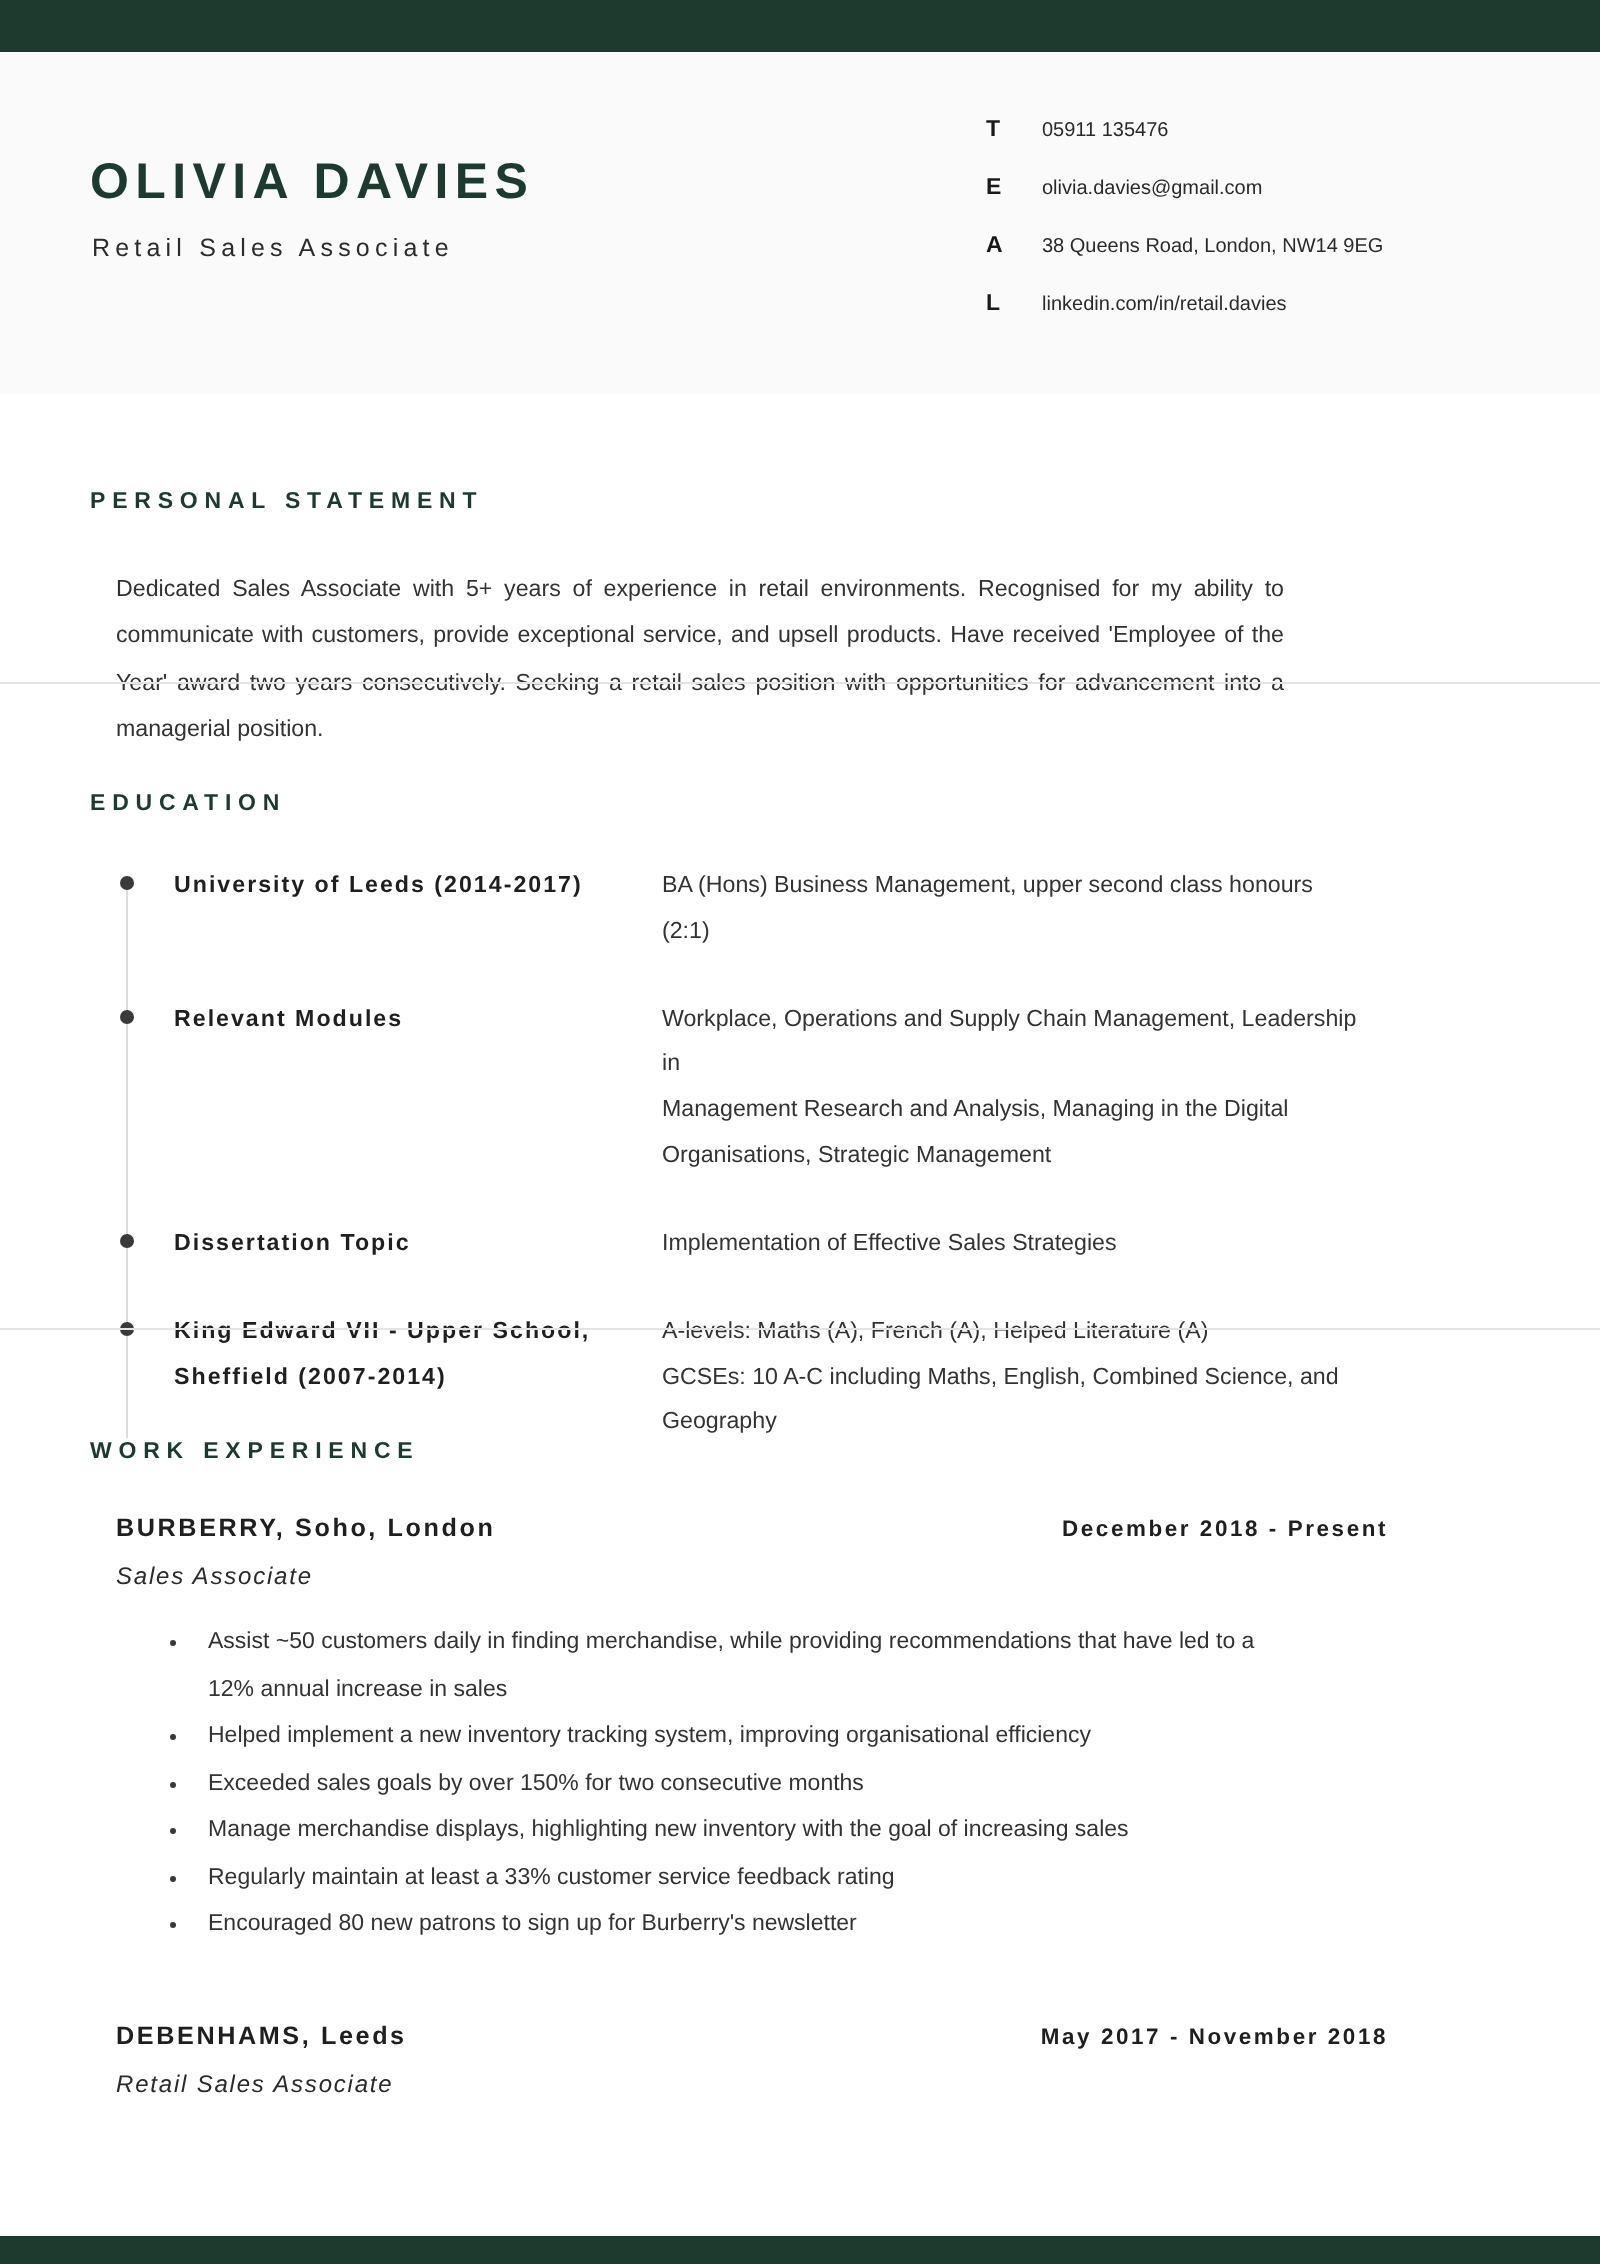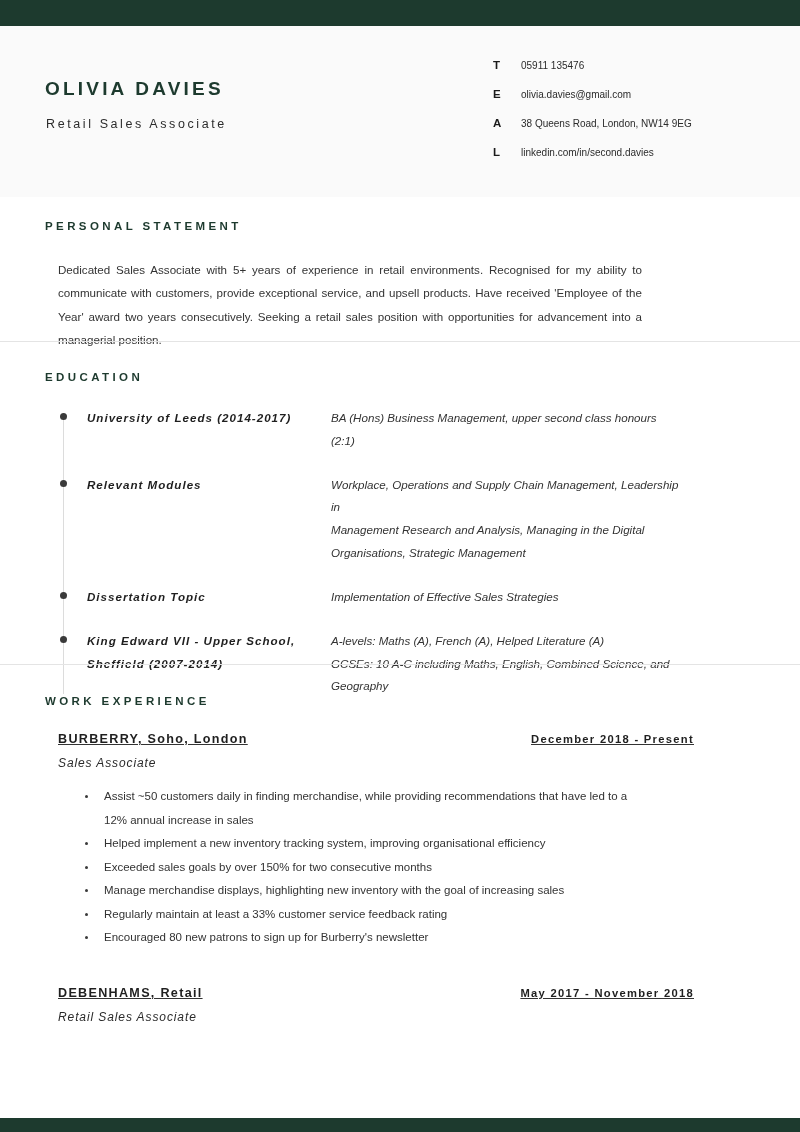--- a/index.html
+++ b/index.html
@@ -43,21 +43,21 @@
   }
   .header-inner {
     position: relative;
     width: 100%;
     height: 100%;
   }
   .name {
     position: absolute;
     left: 45px;
     top: 53px;
-    font-size: 19px;
+    font-size: 25px;
     font-weight: bold;
     letter-spacing: 3.2px;
     color: #1d3a2e;
     line-height: 1;
     white-space: nowrap;
   }
   .job-title {
     position: absolute;
     left: 46px;
     top: 92px;
@@ -91,20 +91,21 @@
     font-size: 10px;
     color: #2b2b2b;
     white-space: nowrap;
   }
 
   
   .section {
     position: absolute;
     left: 0;
     width: 732px;
+    margin-top: 25px;
   }
   .section-title {
     font-size: 11.5px;
     font-weight: bold;
     letter-spacing: 3.4px;
     color: #1d3a2e;
     margin-left: 45px;
   }
   .divider {
     position: absolute;
@@ -124,21 +125,20 @@
     text-align: justify;
   }
 
   
   #education { top: 371px; }
   .edu-list {
     position: relative;
     margin-top: 24px;
     margin-left: 63px;
     padding-left: 24px;
-    font-style: italic;
   }
   .edu-rail {
     position: absolute;
     left: 0;
     top: 6px;
     bottom: 4px;
     width: 1px;
     background: #dcdcdc;
   }
   .edu-item {
@@ -177,22 +177,21 @@
   #work-experience { top: 695px; }
   .job {
     margin-top: 25px;
     margin-left: 58px;
     margin-right: 20px;
     position: relative;
   }
   .job-head {
     display: flex;
     justify-content: space-between;
-    align-items: center;
-    text-decoration: underline;
+    align-items: flex-end;
   }
   .job-company {
     font-size: 12.6px;
     font-weight: bold;
     letter-spacing: 1.3px;
     color: #1f1f1f;
   }
   .job-dates {
     font-size: 11.2px;
     font-weight: bold;
@@ -252,21 +251,21 @@
       <div class="contact-row">
         <span class="contact-key">E</span>
         <span class="contact-val">olivia.davies@gmail.com</span>
       </div>
       <div class="contact-row">
         <span class="contact-key">A</span>
         <span class="contact-val">38 Queens Road, London, NW14 9EG</span>
       </div>
       <div class="contact-row">
         <span class="contact-key">L</span>
-        <span class="contact-val">linkedin.com/in/second.davies</span>
+        <span class="contact-val">linkedin.com/in/retail.davies</span>
       </div>
     </div>
   </div>
 </div>
 
 <div class="section" id="personal-statement">
   <div class="section-title">PERSONAL STATEMENT</div>
   <p class="statement-text">Dedicated Sales Associate with 5+ years of experience in retail environments. Recognised for my ability to communicate with customers, provide exceptional service, and upsell products. Have received 'Employee of the Year' award two years consecutively. Seeking a retail sales position with opportunities for advancement into a managerial position.</p>
 </div>
 <div class="divider" style="top:341px"></div>
@@ -330,20 +329,20 @@
       <li>Helped implement a new inventory tracking system, improving organisational efficiency</li>
       <li>Exceeded sales goals by over 150% for two consecutive months</li>
       <li>Manage merchandise displays, highlighting new inventory with the goal of increasing sales</li>
       <li>Regularly maintain at least a 33% customer service feedback rating</li>
       <li>Encouraged 80 new patrons to sign up for Burberry's newsletter</li>
     </ul>
   </div>
 
   <div class="job job-second">
     <div class="job-head">
-      <span class="job-company">DEBENHAMS, Retail</span>
+      <span class="job-company">DEBENHAMS, Leeds</span>
       <span class="job-dates">May 2017 - November 2018</span>
     </div>
     <div class="job-role">Retail Sales Associate</div>
   </div>
 </div>
 
 <div class="bottombar"></div>
 
 </body></html>

